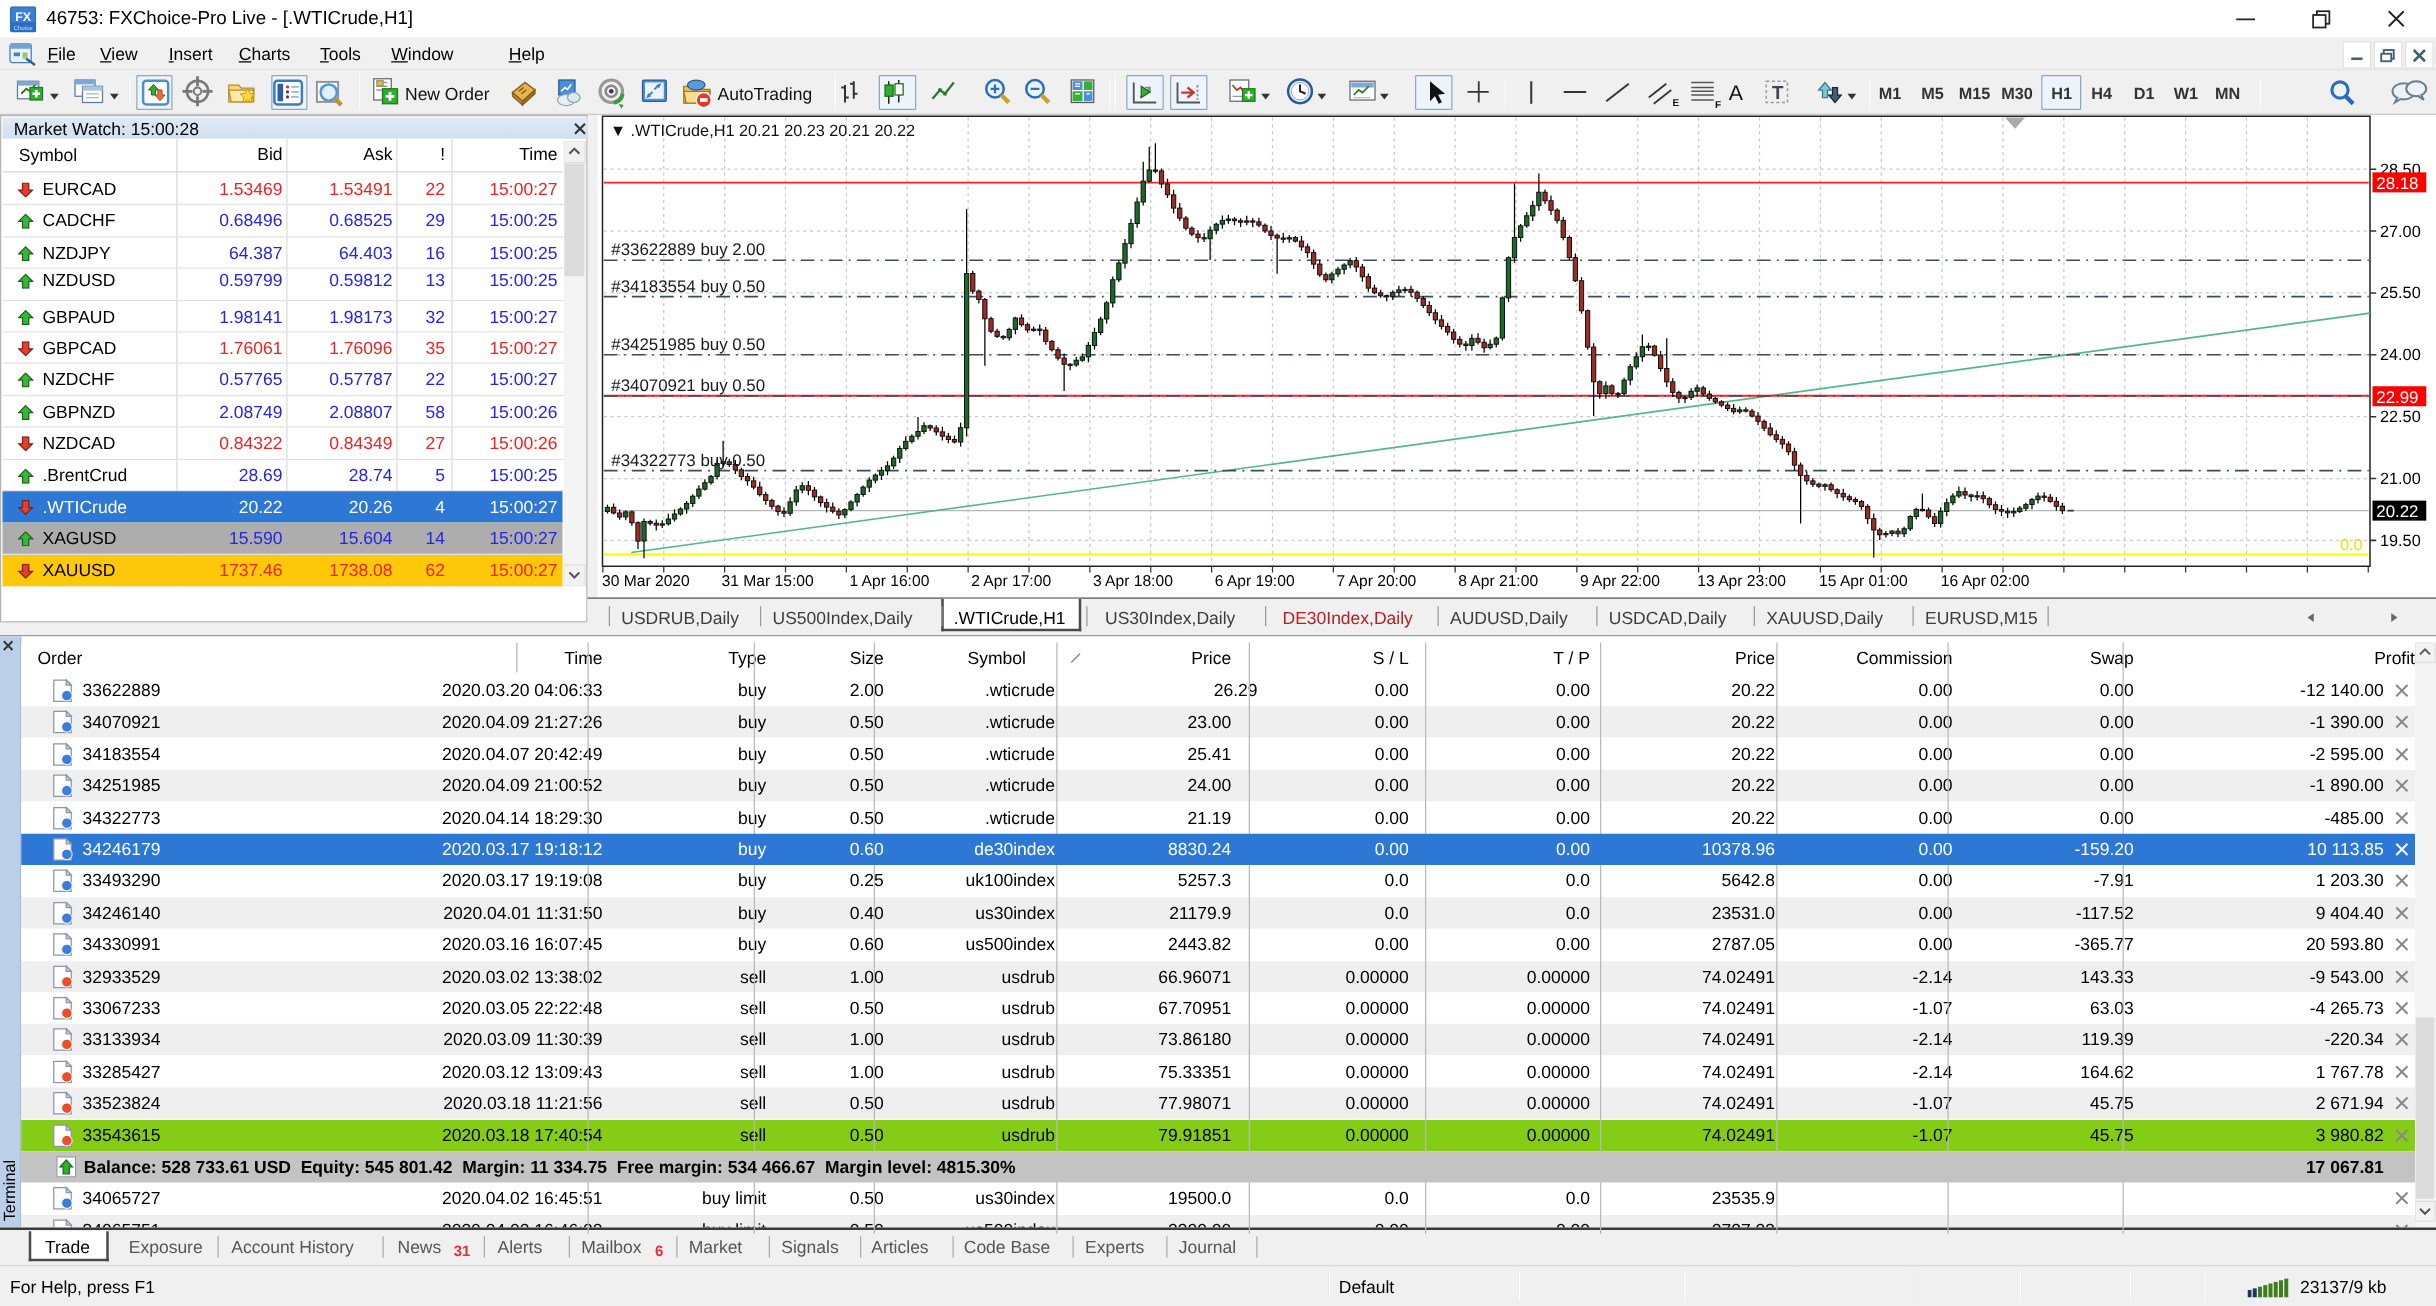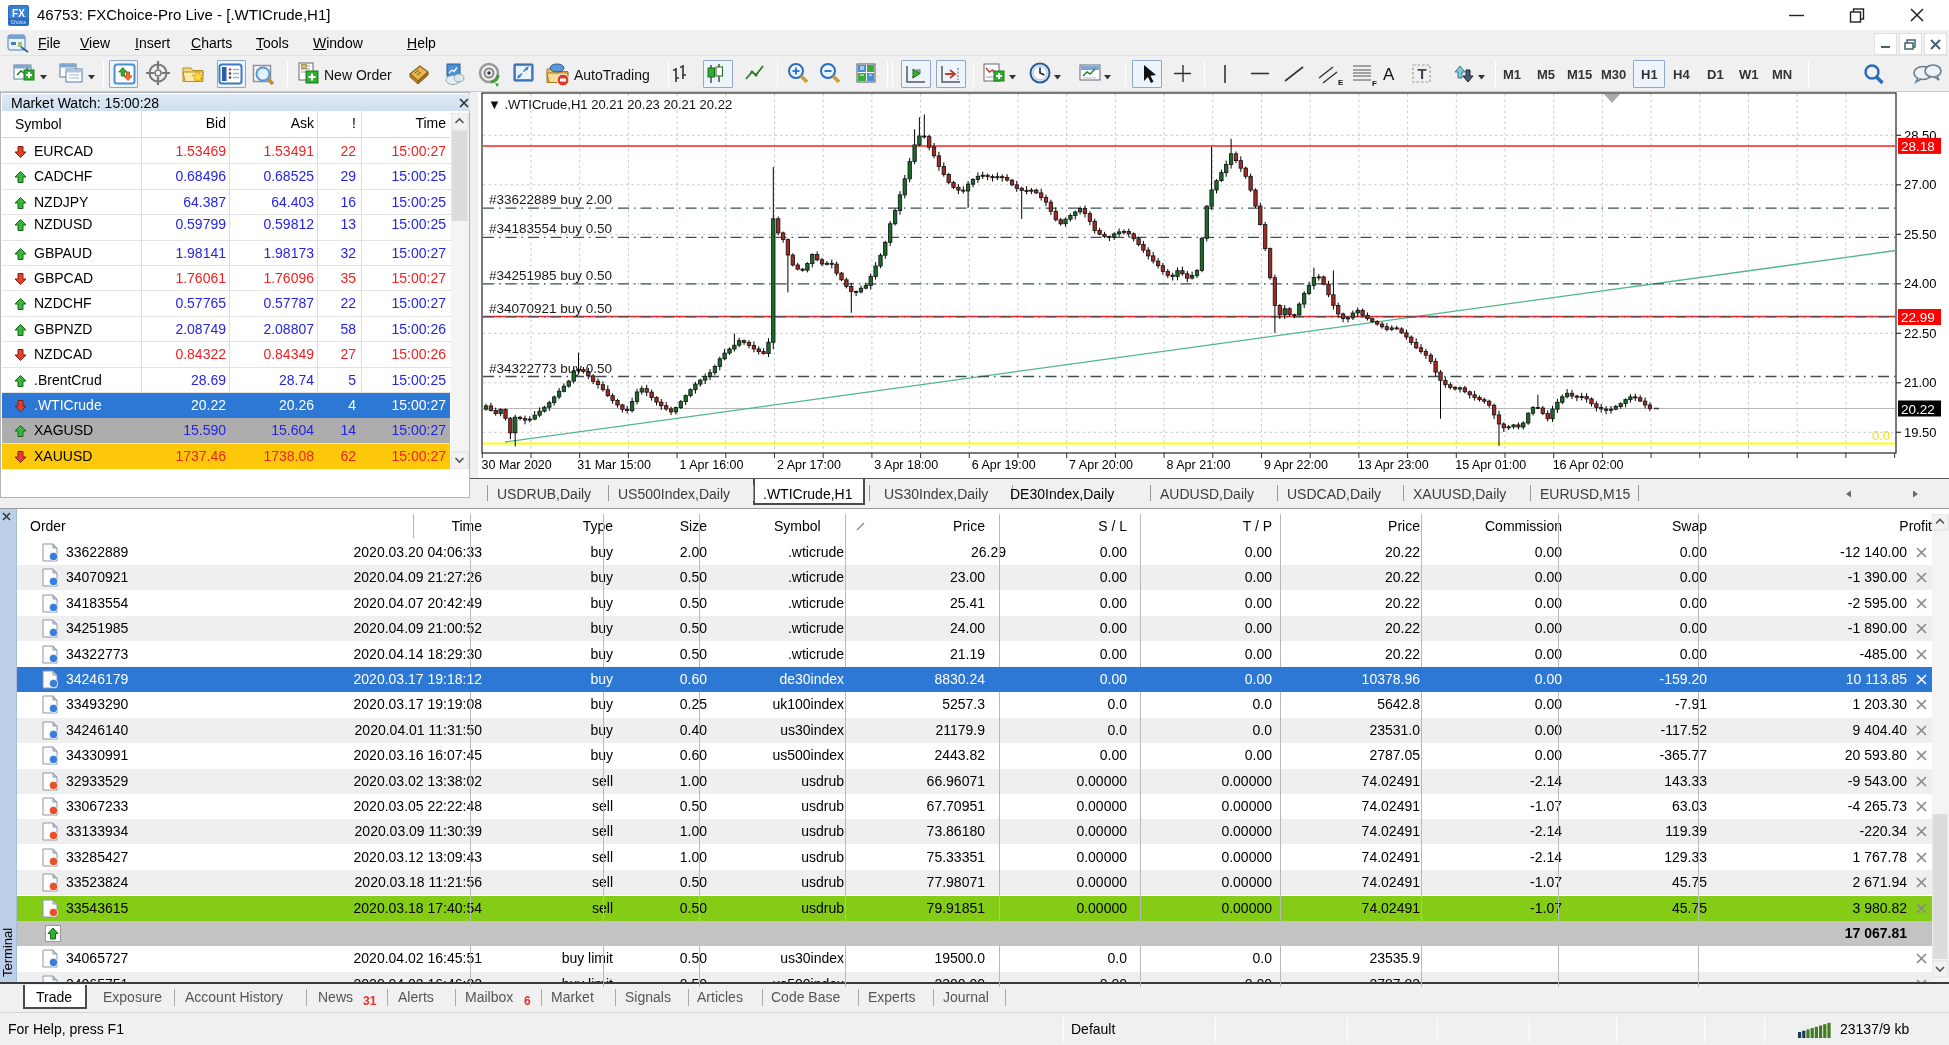--- a/index.html
+++ b/index.html
@@ -767,21 +767,21 @@
     <div class="ctsep" style="left:542px"></div>
     <div class="ctsep" style="left:680px"></div>
     <div class="ctsep" style="left:807px"></div>
     <div class="ctsep" style="left:933px"></div>
     <div class="ctsep" style="left:1060px"></div>
     <div class="ctsep" style="left:1168px"></div>
     <div class="ctab" style="left:27px;color:#3c3c3c">USDRUB,Daily</div>
     <div class="ctab" style="left:148px;color:#3c3c3c">US500Index,Daily</div>
     <div class="ctab" style="left:293px;color:#000">.WTICrude,H1</div>
     <div class="ctab" style="left:414px;color:#3c3c3c">US30Index,Daily</div>
-    <div class="ctab" style="left:540px;color:#000000">DE30Index,Daily</div>
+    <div class="ctab" style="left:556px;color:#b91c1c">DE30Index,Daily</div>
     <div class="ctab" style="left:690px;color:#3c3c3c">AUDUSD,Daily</div>
     <div class="ctab" style="left:817px;color:#3c3c3c">USDCAD,Daily</div>
     <div class="ctab" style="left:943px;color:#3c3c3c">XAUUSD,Daily</div>
     <div class="ctab" style="left:1070px;color:#3c3c3c">EURUSD,M15</div>
     <svg class="abs" style="left:1368px;top:8px" width="100" height="14">
       <path d="M13 3.5 L8 7 L13 10.5 Z" fill="#666"></path>
       <path d="M75 3.5 L80 7 L75 10.5 Z" fill="#666"></path>
     </svg>
   </div>
 <div id="terminal">
@@ -1081,21 +1081,21 @@
       <div style="left:49px">33285427</div>
       <div style="left:265px;width:200px;text-align:right;">2020.03.12 13:09:43</div>
       <div style="left:426px;width:170px;text-align:right;">sell</div>
       <div style="left:520px;width:170px;text-align:right;">1.00</div>
       <div style="left:657px;width:170px;text-align:right;">usdrub</div>
       <div style="left:798px;width:170px;text-align:right;">75.33351</div>
       <div style="left:940px;width:170px;text-align:right;">0.00000</div>
       <div style="left:1085px;width:170px;text-align:right;">0.00000</div>
       <div style="left:1233px;width:170px;text-align:right;">74.02491</div>
       <div style="left:1375px;width:170px;text-align:right;">-2.14</div>
-      <div style="left:1520px;width:170px;text-align:right;">129.33</div>
+      <div style="left:1520px;width:170px;text-align:right;">164.62</div>
       <div style="left:1720px;width:170px;text-align:right;">1 767.78</div>
       <svg style="position:absolute;left:1898px;top:6px" width="14" height="14">
         <path d="M2 2 L11 11 M11 2 L2 11" stroke="#888" stroke-width="1.6"></path>
       </svg>
     </div>
     <div class="trow" style="top:361.19999999999993px;background:#efefef;">
       <svg style="position:absolute;left:25px;top:3px" width="17" height="19">
         <path d="M1 1 h10 l4 4 v13 h-14 z" fill="#fdfdfd" stroke="#8a97a8"></path>
         <path d="M11 1 l4 4 h-4 z" fill="#c8d2dd" stroke="#8a97a8"></path>
         <circle cx="11.5" cy="13.5" r="4.2" fill="#e8502a" stroke="#fff" stroke-width="0.8"></circle>
@@ -1136,20 +1136,21 @@
       <div style="left:1720px;width:170px;text-align:right;">3 980.82</div>
       <svg style="position:absolute;left:1898px;top:6px" width="14" height="14">
         <path d="M2 2 L11 11 M11 2 L2 11" stroke="#888" stroke-width="1.6"></path>
       </svg>
     </div>
     <div class="abs" style="left:17px;top:411.9999999999999px;width:1915px;height:25px;z-index:2;background:#c3c3c3;font-size:14px;font-weight:bold;color:#000">
       <svg style="position:absolute;left:28px;top:4px" width="16" height="17">
         <rect x="0.5" y="0.5" width="15" height="16" fill="#fff" stroke="#999"></rect>
         <path d="M8 3 L13 8.5 H10.5 V14 H5.5 V8.5 H3 Z" fill="#2fae2f" stroke="#1a6b1a"></path>
       </svg>
+      <div style="position:absolute;left:50px;top:4px">Balance: 528 733.61 USD&nbsp; Equity: 545 801.42&nbsp; Margin: 11 334.75&nbsp; Free margin: 534 466.67&nbsp; Margin level: 4815.30%</div>
       <div style="position:absolute;left:1720px;width:170px;top:4px;text-align:right">17 067.81</div>
     </div>
     <div class="trow" style="top:437.39999999999986px;background:#fff;">
       <svg style="position:absolute;left:25px;top:3px" width="17" height="19">
         <path d="M1 1 h10 l4 4 v13 h-14 z" fill="#fdfdfd" stroke="#8a97a8"></path>
         <path d="M11 1 l4 4 h-4 z" fill="#c8d2dd" stroke="#8a97a8"></path>
         <circle cx="11.5" cy="13.5" r="4.2" fill="#3a7edd" stroke="#fff" stroke-width="0.8"></circle>
       </svg>
       <div style="left:49px">34065727</div>
       <div style="left:265px;width:200px;text-align:right;">2020.04.02 16:45:51</div>

